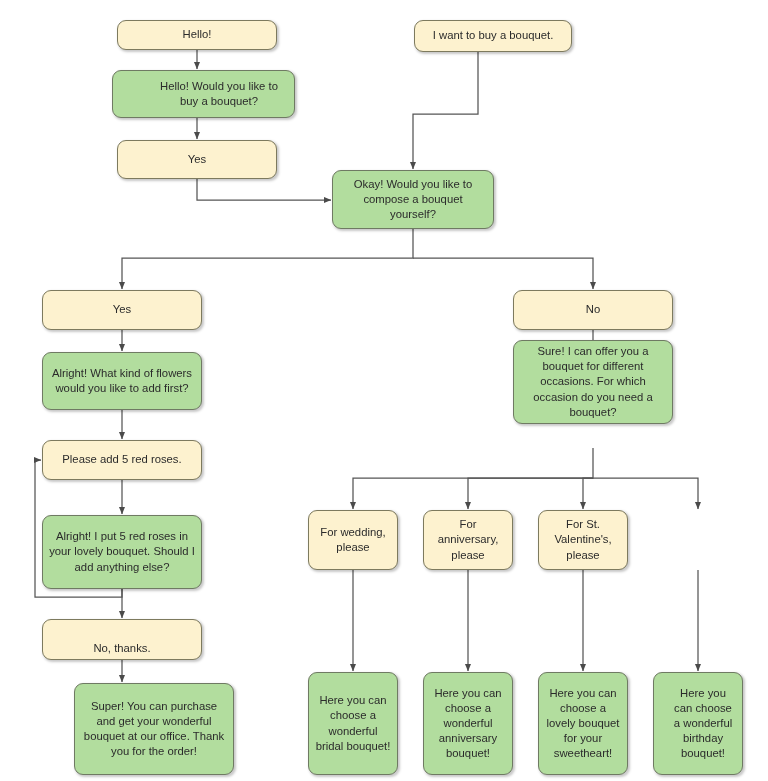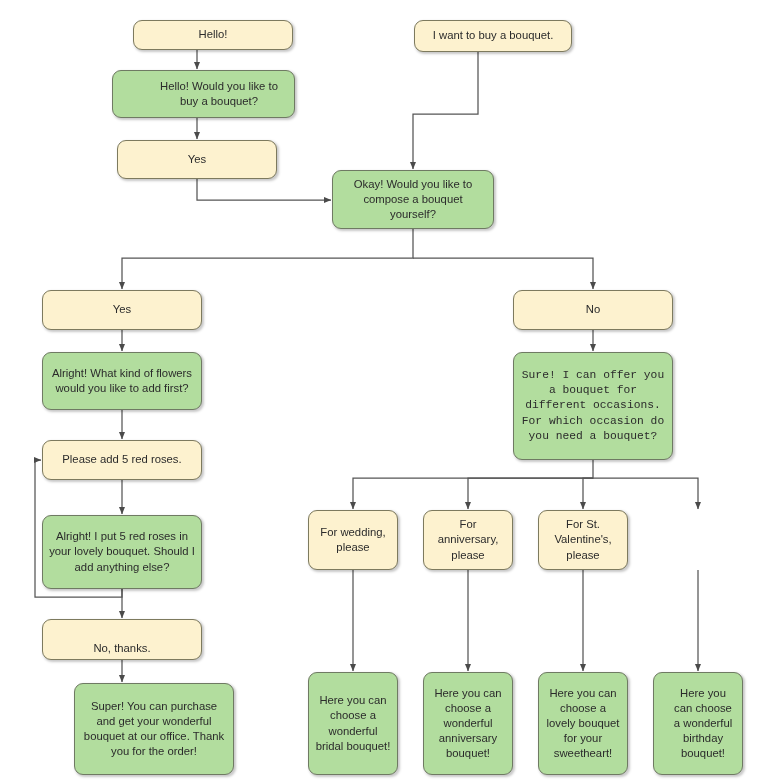--- a/index.html
+++ b/index.html
@@ -98,21 +98,21 @@
       <path d="M593,478 L583,478 L583,509"></path>
       <path d="M593,478 L698,478 L698,509"></path>
 
       <path d="M353,570 L353,671"></path>
       <path d="M468,570 L468,671"></path>
       <path d="M583,570 L583,671"></path>
       <path d="M698,570 L698,671"></path>
     </g>
   </svg>
 
-  <div class="node user" style="left:117px;top:20px;width:160px;height:30px;margin-left:16px;">
+  <div class="node user" style="left:117px;top:20px;width:160px;height:30px;">
     <span>Hello!</span>
   </div>
 
   <div class="node bot" style="left:112px;top:70px;width:183px;height:48px;padding-left:37px;">
     <span>Hello! Would you like to buy a bouquet?</span>
   </div>
 
   <div class="node user" style="left:117px;top:140px;width:160px;height:39px;">
     <span>Yes</span>
   </div>
@@ -146,21 +146,21 @@
   </div>
 
   <div class="node user" style="left:42px;top:619px;width:160px;height:41px;align-items:flex-end;">
     <span>No, thanks.</span>
   </div>
 
   <div class="node bot" style="left:42px;top:683px;width:160px;height:92px;margin-left:32px;">
     <span>Super! You can purchase and get your wonderful bouquet at our office. Thank you for the order!</span>
   </div>
 
-  <div class="node bot" style="left:513px;top:352px;width:160px;height:108px;font-family:Liberation Mono, monospace;">
+  <div class="node bot" style="left:513px;top:340px;width:160px;height:84px;">
     <span>Sure! I can offer you a bouquet for different occasions. For which occasion do you need a bouquet?</span>
   </div>
 
   <div class="node user" style="left:308px;top:510px;width:90px;height:60px;">
     <span>For wedding, please</span>
   </div>
 
   <div class="node user" style="left:423px;top:510px;width:90px;height:60px;">
     <span>For anniversary, please</span>
   </div>

